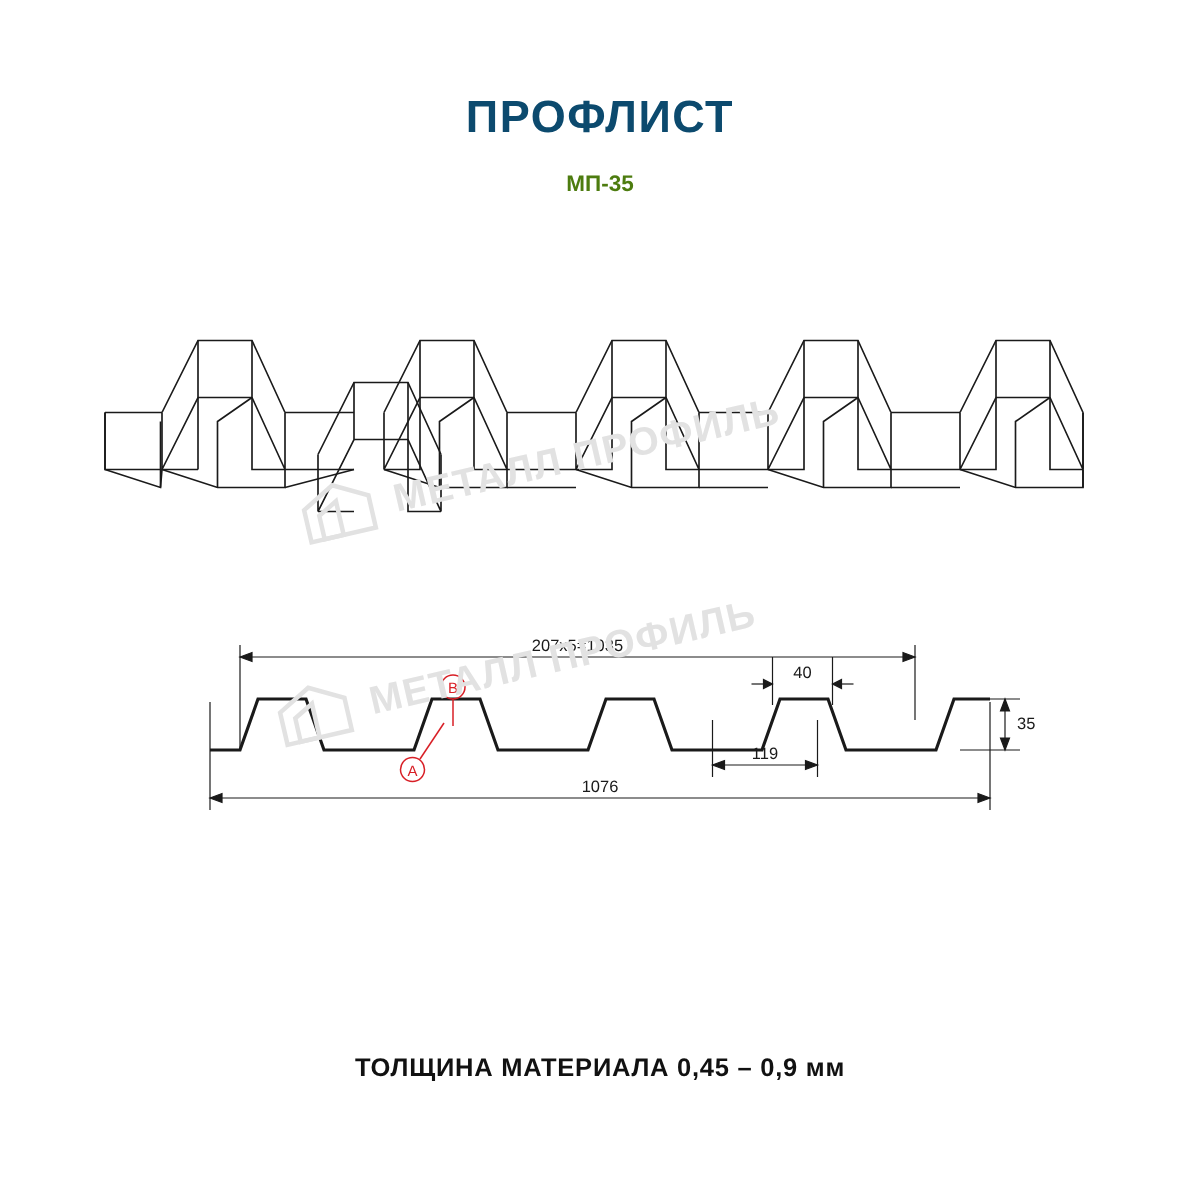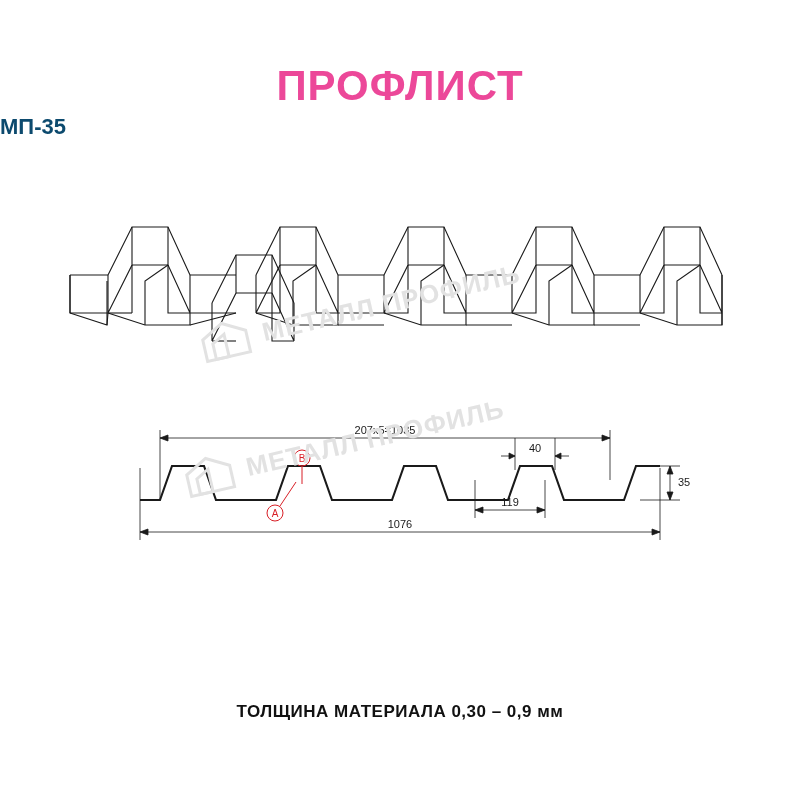--- a/index.html
+++ b/index.html
@@ -18,34 +18,34 @@
   .page {
     position: absolute;
     inset: 0;
   }
   .title {
     position: absolute;
     left: 0;
     right: 0;
     top: 62px;
     text-align: center;
-    font-size: 42px;
+    font-size: 30px;
     font-weight: bold;
     letter-spacing: 1px;
-    color: #ec4899;
+    color: #0c4a6e;
   }
   .subtitle {
     position: absolute;
     left: 0;
     right: 0;
     top: 114px;
-    text-align: left;
-    font-size: 22px;
-    font-weight: bold;
-    color: #0c4a6e;
+    text-align: center;
+    font-size: 15px;
+    font-weight: bold;
+    color: #4d7c0f;
   }
   .footer-note {
     position: absolute;
     left: 0;
     right: 0;
     top: 702px;
     text-align: center;
     font-size: 17px;
     font-weight: bold;
     letter-spacing: 0.5px;
@@ -282,14 +282,14 @@
   <div class="wm wm-2">
     <span>
       <svg width="52" height="40" viewBox="0 0 52 40">
         <path d="M4,36 L4,14 L26,2 L48,14 L48,36 Z" fill="none" stroke="#e2e2e2" stroke-width="3"></path>
         <path d="M13,36 L13,20 L26,13 L26,36 Z" fill="none" stroke="#e2e2e2" stroke-width="3"></path>
       </svg>
     </span>
     <span>МЕТАЛЛ ПРОФИЛЬ</span>
   </div>
 
-  <div class="footer-note">ТОЛЩИНА МАТЕРИАЛА 0,30 – 0,9 мм</div>
+  <div class="footer-note">ТОЛЩИНА МАТЕРИАЛА 0,45 – 0,9 мм</div>
 </div>
 
 </body></html>

